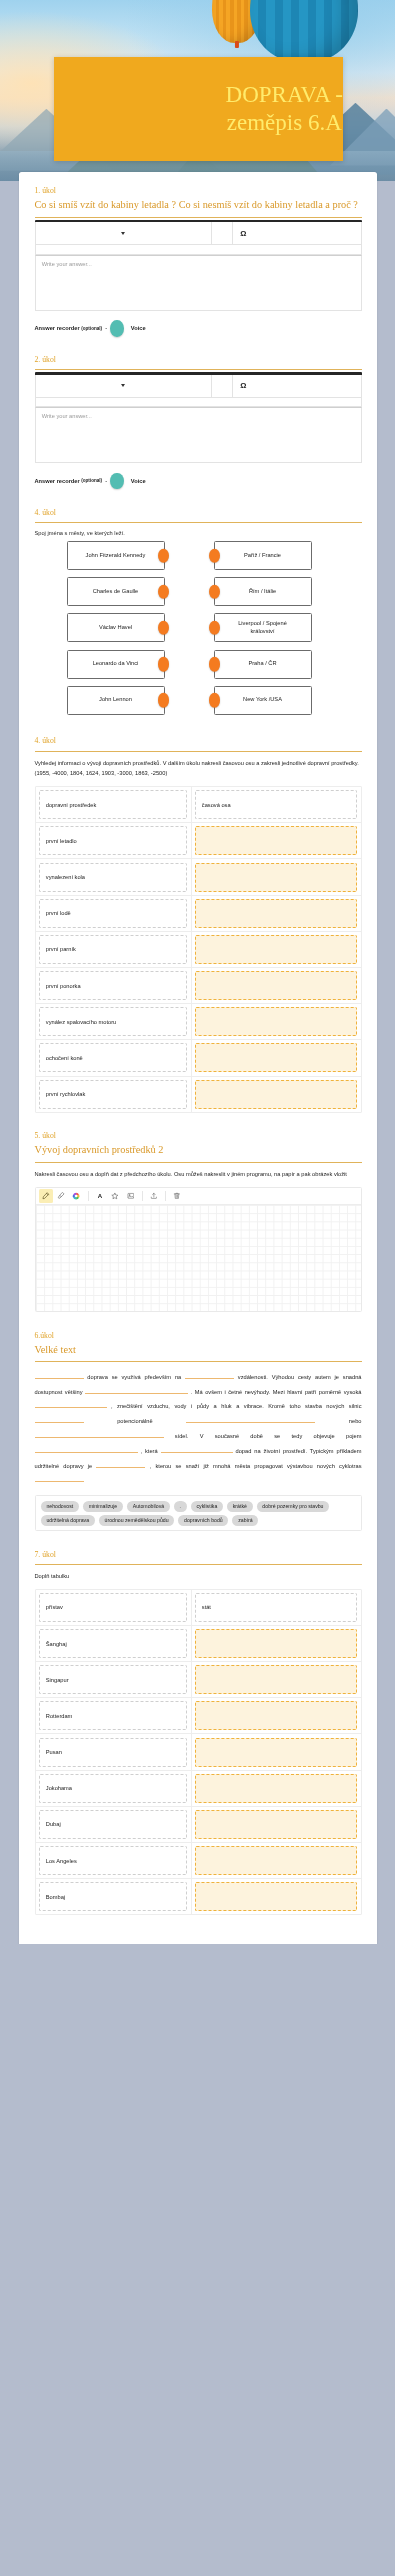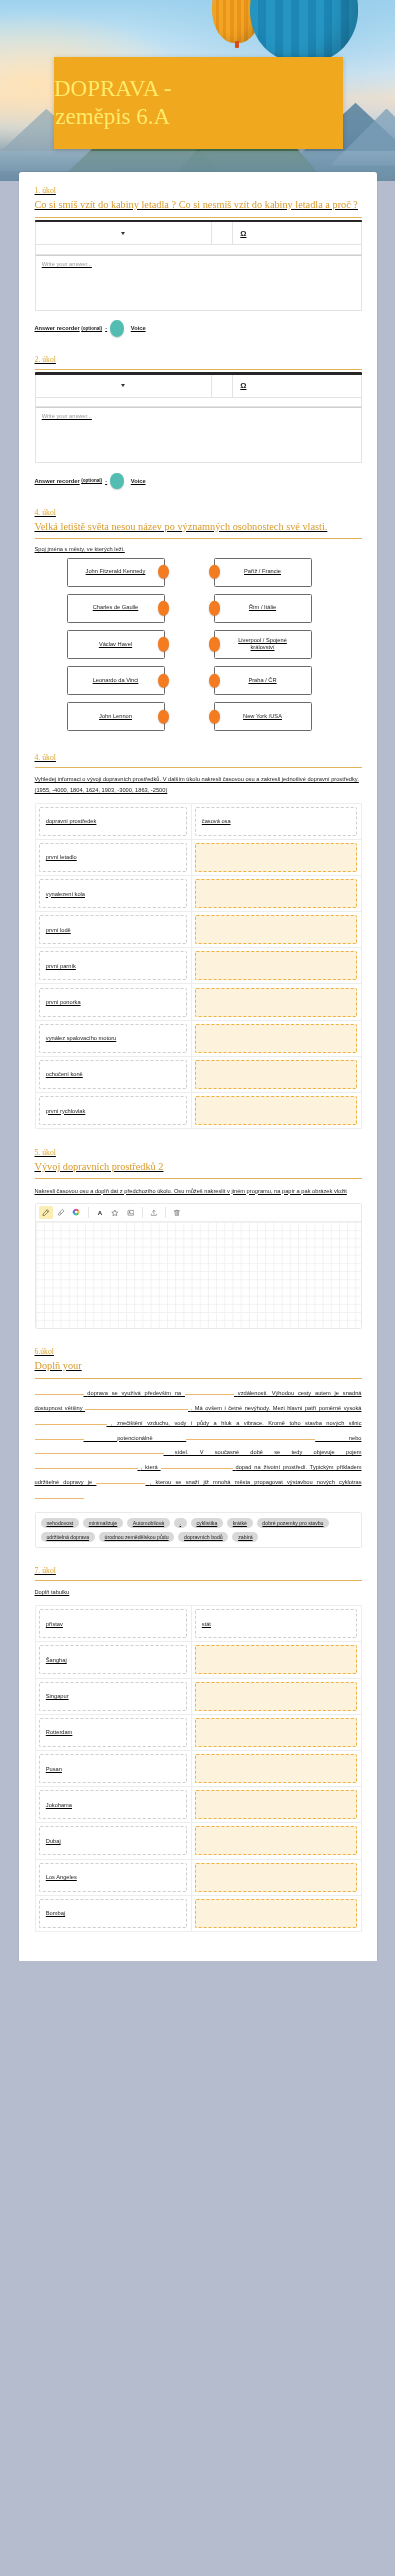--- a/index.html
+++ b/index.html
@@ -60,43 +60,43 @@
     left: 250px; top: -60px; width: 108px; height: 122px;
     background: repeating-linear-gradient(90deg,#2596c4 0 8.2px,#1d86b4 8.2px 16.5px);
     box-shadow: inset -13.4px 0 20.6px rgba(0,0,0,.2);
     border-radius: 50% 50% 44% 44% / 58% 58% 42% 42%;
   }
   .b-blue::after{ display:none; }
 
   .hero-title {
     position: absolute;
     left: 54px; top: 57px;
-    width: 289px; height: 92px;
+    width: 289px; height: 104px;
     background: #f0a91e;
     color: #ffeb6b;
-    display: flex; align-items: center; justify-content: flex-start;
+    display: flex; align-items: center; justify-content: flex-end;
     text-align: center;
     font-family: "Liberation Serif", serif;
     font-size: 23px; line-height: 1.22;
     box-shadow: 0 1px 5.2px rgba(0,0,0,.18);
   }
 
   
   .card {
     position: relative;
     width: 358px;
     margin: -9.3px auto 0 auto;
     background: #ffffff;
     border-radius: 2.6px 2.6px 0 0;
     padding: 0 0 14.4px 0;
     box-shadow: 0 0.5px 2.1px rgba(0,0,0,.12);
   }
   .card-inner { padding: 0 15.5px; }
 
-  .task { padding-top: 18.5px; text-decoration: underline; }
+  .task { padding-top: 18.5px; }
   .task:first-child { padding-top: 14.4px; }
   .task-num {
     font-family: "Liberation Serif", serif;
     color: #e0a32a;
     font-size: 7.7px;
     margin-bottom: 3.1px;
   }
   .task-title {
     font-family: "Liberation Serif", serif;
     color: #d9992a;
@@ -327,21 +327,20 @@
       <span>Answer recorder</span>
       <span class="opt">(optional)</span>
       <span class="dash">-</span>
       <span class="rec-dot"></span>
       <span class="rec-voice">Voice</span>
     </div>
   </section>
 
   <section class="task">
     <div class="task-num">4. úkol</div>
-    <h2 class="task-title">Velká letiště světa nesou název po významných osobnostech své vlasti.</h2>
     <hr class="task-rule">
     <p class="match-hint">Spoj jména s městy, ve kterých leží.</p>
 
     <div class="match-grid">
       <div class="match-row">
         <div class="match-col-l">
           <div class="match-box">
             <span>John Fitzerald Kennedy</span>
             <span class="knob right"></span>
           </div>
@@ -560,21 +559,21 @@
                 <path d="M10 10v7M14 10v7"></path>
           </svg>
         </div>
       </div>
       <div class="canvas"></div>
     </div>
   </section>
 
   <section class="task">
     <div class="task-num">6.úkol</div>
-    <h2 class="task-title">Doplň your</h2>
+    <h2 class="task-title">Velké text</h2>
     <hr class="task-rule">
 
     <p class="cloze">
       <span class="gap g-md"></span>
       <span> doprava se využívá především na </span>
       <span class="gap g-md"></span>
       <span> vzdálenosti. Výhodou cesty autem je snadná dostupnost většiny </span>
       <span class="gap g-xl"></span>
       <span> . Má ovšem i četné nevýhody. Mezi hlavní patří poměrně vysoká </span>
       <span class="gap g-lg"></span>

